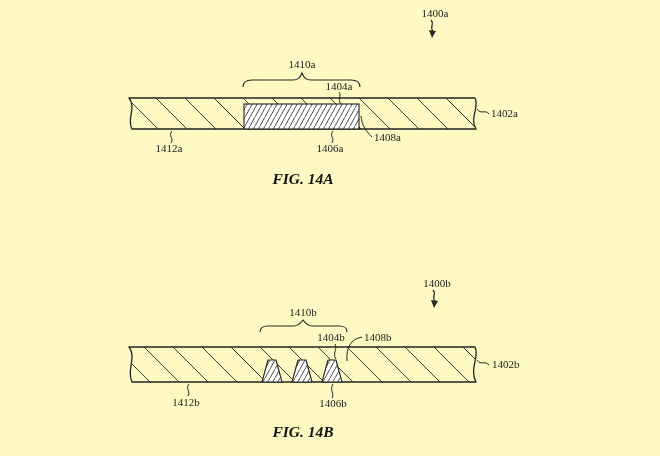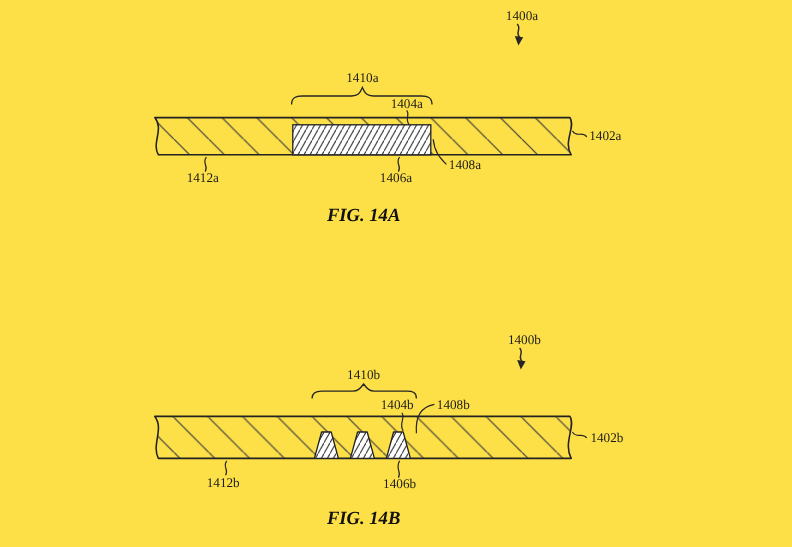--- a/index.html
+++ b/index.html
@@ -4,21 +4,21 @@
 <style>
   html, body {
     margin: 0;
     padding: 0;
     background: #ffffff;
   }
   .page {
     position: relative;
     width: 660px;
     height: 456px;
-    background: #fde047;
+    background: #fef9c3;
     overflow: hidden;
     font-family: "Liberation Serif", serif;
   }
   svg text {
     font-family: "Liberation Serif", serif;
     font-size: 11px;
     fill: #1c1c1c;
   }
   svg text.caption {
     font-size: 15.5px;

